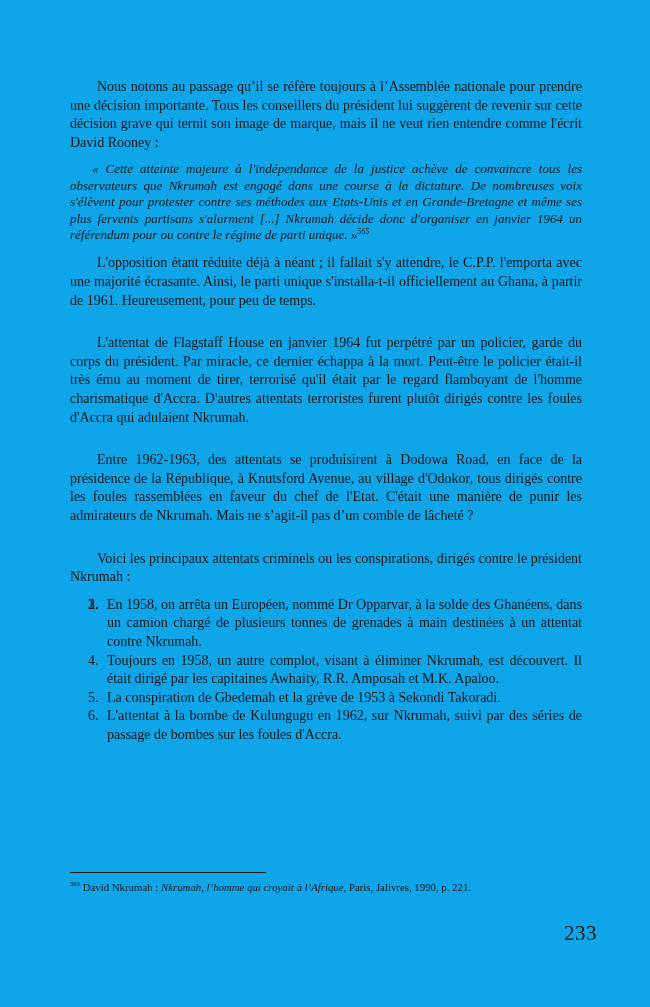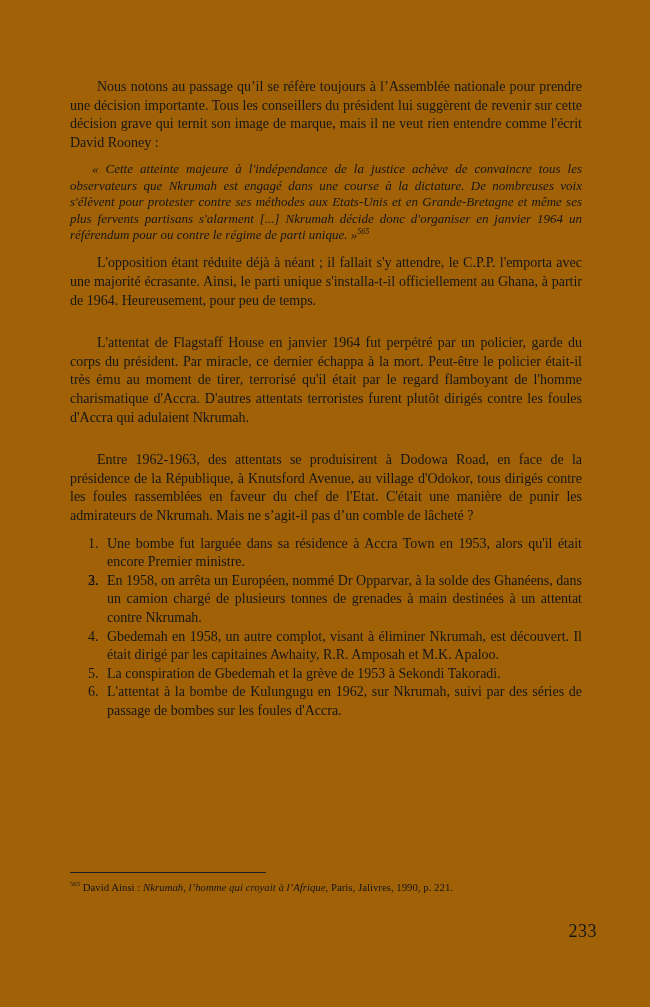--- a/index.html
+++ b/index.html
@@ -2,21 +2,21 @@
 <html><head>
 <meta charset="utf-8">
 <style>
   * { box-sizing: border-box; }
   html, body { margin: 0; padding: 0; background: #ffffff; }
 
   .page {
     position: relative;
     width: 650px;
     height: 1007px;
-    background: #a16207;
+    background: #0ea5e9;
     color: #161616;
     font-family: "Liberation Serif", serif;
     padding: 78px 68px 0 70px;
     overflow: hidden;
   }
 
   p.body {
     font-size: 14px;
     line-height: 18.6px;
     text-align: justify;
@@ -49,66 +49,66 @@
 
   .footnote-area { position: absolute; left: 70px; right: 68px; top: 872px; }
   .footnote-rule { width: 196px; border-top: 1.3px solid #1d1d1d; margin-bottom: 7px; }
   p.footnote { font-size: 10.8px; line-height: 14px; margin: 0; text-align: left; }
   p.footnote em { }
 
   .page-number {
     position: absolute;
     right: 53px;
     top: 921px;
-    font-size: 18px;
+    font-size: 21px;
     letter-spacing: 0.5px;
   }
 </style>
 </head>
 <body>
 
 <div class="page">
 
   <p class="body">Nous notons au passage qu’il se réfère toujours à l’Assemblée nationale pour prendre une décision importante. Tous les conseillers du président lui suggèrent de revenir sur cette décision grave qui ternit son image de marque, mais il ne veut rien entendre comme l'écrit David Rooney :</p>
 
   <p class="quote"><span>« Cette atteinte majeure à l'indépendance de la justice achève de convaincre tous les observateurs que Nkrumah est engagé dans une course à la dictature. De nombreuses voix s'élèvent pour protester contre ses méthodes aux Etats-Unis et en Grande-Bretagne et même ses plus fervents partisans s'alarment [...] Nkrumah décide donc d'organiser en janvier 1964 un référendum pour ou contre le régime de parti unique. »</span><sup>565</sup></p>
 
-  <p class="body">L'opposition étant réduite déjà à néant ; il fallait s'y attendre, le C.P.P. l'emporta avec une majorité écrasante. Ainsi, le parti unique s'installa-t-il officiellement au Ghana, à partir de 1964. Heureusement, pour peu de temps.</p>
+  <p class="body">L'opposition étant réduite déjà à néant ; il fallait s'y attendre, le C.P.P. l'emporta avec une majorité écrasante. Ainsi, le parti unique s'installa-t-il officiellement au Ghana, à partir de 1961. Heureusement, pour peu de temps.</p>
 
   <p class="body gap">L'attentat de Flagstaff House en janvier 1964 fut perpétré par un policier, garde du corps du président. Par miracle, ce dernier échappa à la mort. Peut-être le policier était-il très ému au moment de tirer, terrorisé qu'il était par le regard flamboyant de l'homme charismatique d'Accra. D'autres attentats terroristes furent plutôt dirigés contre les foules d'Accra qui adulaient Nkrumah.</p>
 
   <p class="body gap">Entre 1962-1963, des attentats se produisirent à Dodowa Road, en face de la présidence de la République, à Knutsford Avenue, au village d'Odokor, tous dirigés contre les foules rassemblées en faveur du chef de l'Etat. C'était une manière de punir les admirateurs de Nkrumah. Mais ne s’agit-il pas d’un comble de lâcheté ?</p>
 
+  <p class="body gap">Voici les principaux attentats criminels ou les conspirations, dirigés contre le président Nkrumah :</p>
 
   <ol class="num-list">
     <li class="list-item">
       <span class="num">1.</span>
-      <span>Une bombe fut larguée dans sa résidence à Accra Town en 1953, alors qu'il était encore Premier ministre.</span>
     </li>
     <li class="list-item">
       <span class="num">2.</span>
     </li>
     <li class="list-item">
       <span class="num">3.</span>
       <span>En 1958, on arrêta un Européen, nommé Dr Opparvar, à la solde des Ghanéens, dans un camion chargé de plusieurs tonnes de grenades à main destinées à un attentat contre Nkrumah.</span>
     </li>
     <li class="list-item">
       <span class="num">4.</span>
-      <span>Gbedemah en 1958, un autre complot, visant à éliminer Nkrumah, est découvert. Il était dirigé par les capitaines Awhaity, R.R. Amposah et M.K. Apaloo.</span>
+      <span>Toujours en 1958, un autre complot, visant à éliminer Nkrumah, est découvert. Il était dirigé par les capitaines Awhaity, R.R. Amposah et M.K. Apaloo.</span>
     </li>
     <li class="list-item">
       <span class="num">5.</span>
       <span>La conspiration de Gbedemah et la grève de 1953 à Sekondi Takoradi.</span>
     </li>
     <li class="list-item">
       <span class="num">6.</span>
       <span>L'attentat à la bombe de Kulungugu en 1962, sur Nkrumah, suivi par des séries de passage de bombes sur les foules d'Accra.</span>
     </li>
   </ol>
 
   <div class="footnote-area">
     <div class="footnote-rule"></div>
-    <p class="footnote"><sup>565</sup> <span>David Ainsi : </span><em>Nkrumah, l’homme qui croyait à l’Afrique,</em><span> Paris, Jalivres, 1990, p. 221.</span></p>
+    <p class="footnote"><sup>565</sup> <span>David Nkrumah : </span><em>Nkrumah, l’homme qui croyait à l’Afrique,</em><span> Paris, Jalivres, 1990, p. 221.</span></p>
   </div>
 
   <div class="page-number">233</div>
 
 </div>
 
 </body></html>

